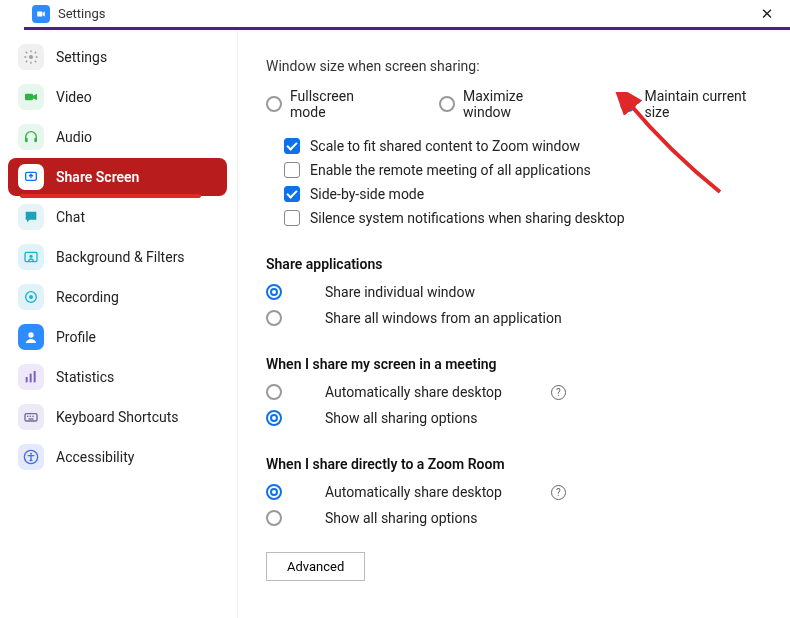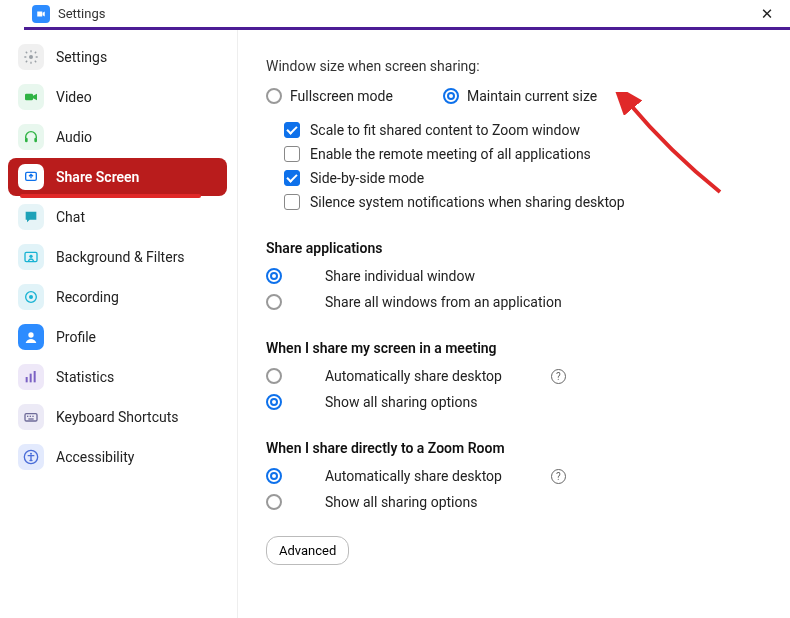--- a/index.html
+++ b/index.html
@@ -26,21 +26,21 @@
     .radio.selected .radio-circle::after { content:""; position:absolute; inset:2px; border:2px solid #0E71EB; border-radius:50%; }
     .radio-label { font-size:14px; color:#222; }
     .check { display:flex; align-items:center; gap:10px; margin-bottom:8px; cursor:pointer;margin-left:18px;}
     .check-box { width:16px; height:16px; border:1.5px solid #888; border-radius:3px; flex-shrink:0; display:flex; align-items:center; justify-content:center;}
     .check.checked .check-box{ background:#0E71EB; border-color:#0E71EB;}
     .check.checked .check-box::after{ content:""; width:4px; height:8px; border:solid #fff; border-width:0 2px 2px 0; transform:rotate(45deg); margin-top:-2px;}
     .check-label{ font-size:14px; color:#222;}
     .section-title{ font-size:14px; font-weight:600; color:#111; margin:30px 0 12px 0;}
     .radio-list .radio{ margin-bottom:10px;gap:43px;}
     .help{ width:15px;height:15px;border:1.3px solid #666;border-radius:50%;display:inline-flex;align-items:center;justify-content:center;font-size:10px;color:#666;margin-left:6px;}
-    .adv-btn{ margin-top:16px; padding:6px 12px; border:1px solid #bbb; background:#fff; border-radius:12px; font-size:13px; cursor:pointer;}
+    .adv-btn{ margin-top:16px; padding:6px 20px; border:1px solid #bbb; background:#fff; border-radius:0; font-size:13px; cursor:pointer;}
     .arrow{ position:absolute; pointer-events:none;}
   </style>
 </head>
 <body>
 
 <div class="titlebar">
   <div class="titlebar-icon">
     <svg viewBox="0 0 24 24">
         <path d="M3 6h12v12H3z M16 9l5-3v12l-5-3z"></path>
       </svg>
@@ -158,20 +158,24 @@
         <span class="side-label">Accessibility</span>
       </div>
     </div>
   <div class="content">
     <div class="heading">Window size when screen sharing:</div>
     <div class="row" id="ws-row">
         <div class="radio">
           <span class="radio-circle"></span>
           <span class="radio-label">Fullscreen mode</span>
         </div>
+        <div class="radio">
+          <span class="radio-circle"></span>
+          <span class="radio-label">Maximize window</span>
+        </div>
         <div class="radio selected">
           <span class="radio-circle"></span>
           <span class="radio-label">Maintain current size</span>
         </div>
       </div>
     <div id="checks">
         <div class="check checked">
           <span class="check-box"></span>
           <span class="check-label">Scale to fit shared content to Zoom window</span>
         </div>

